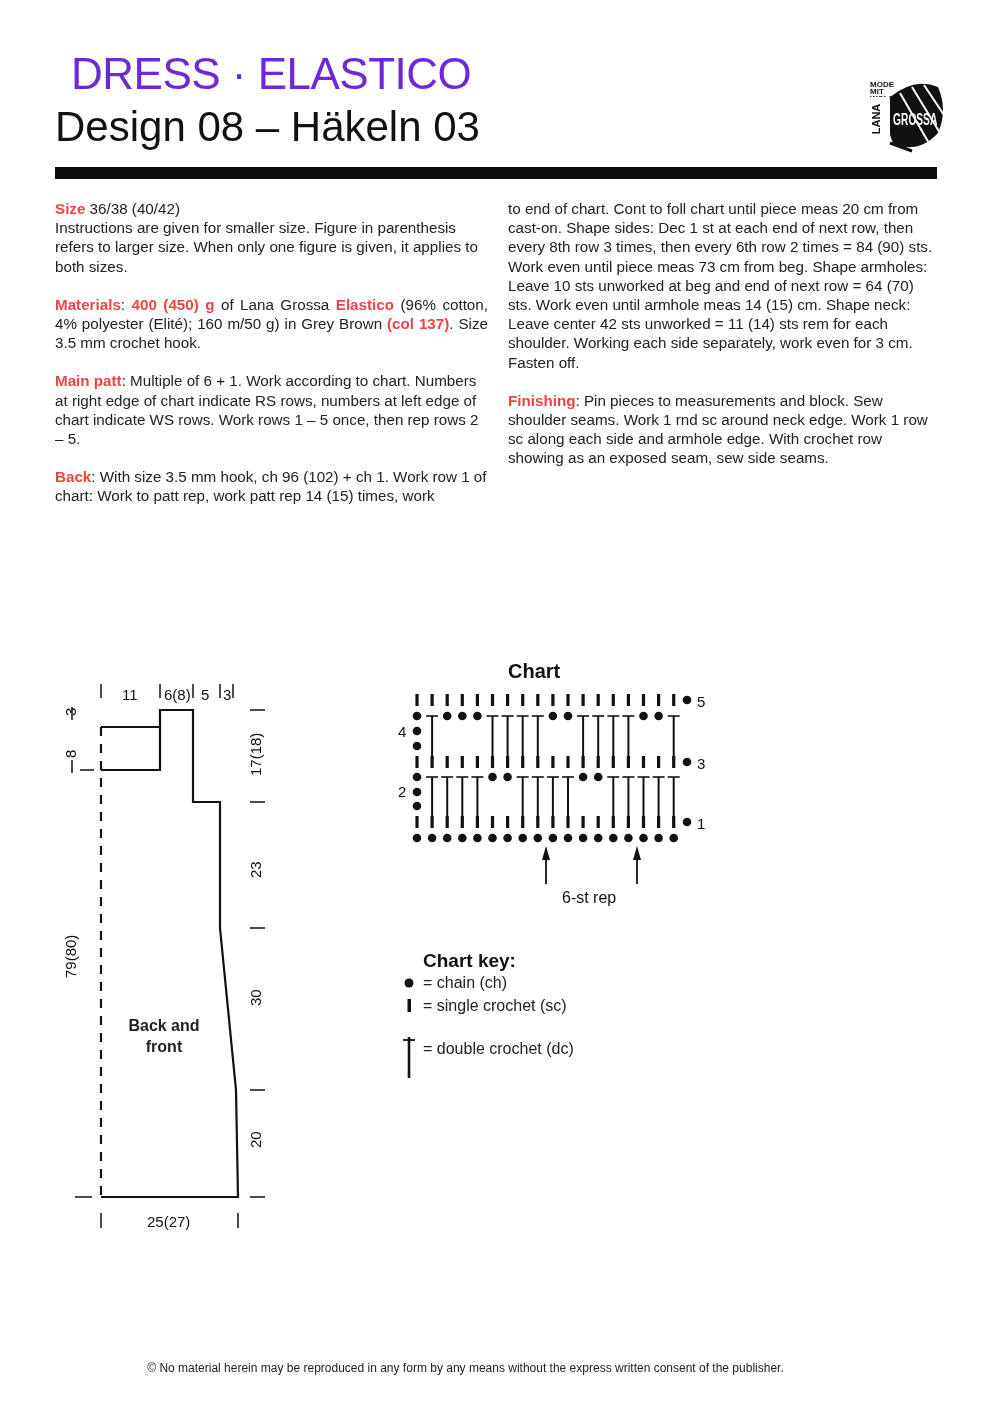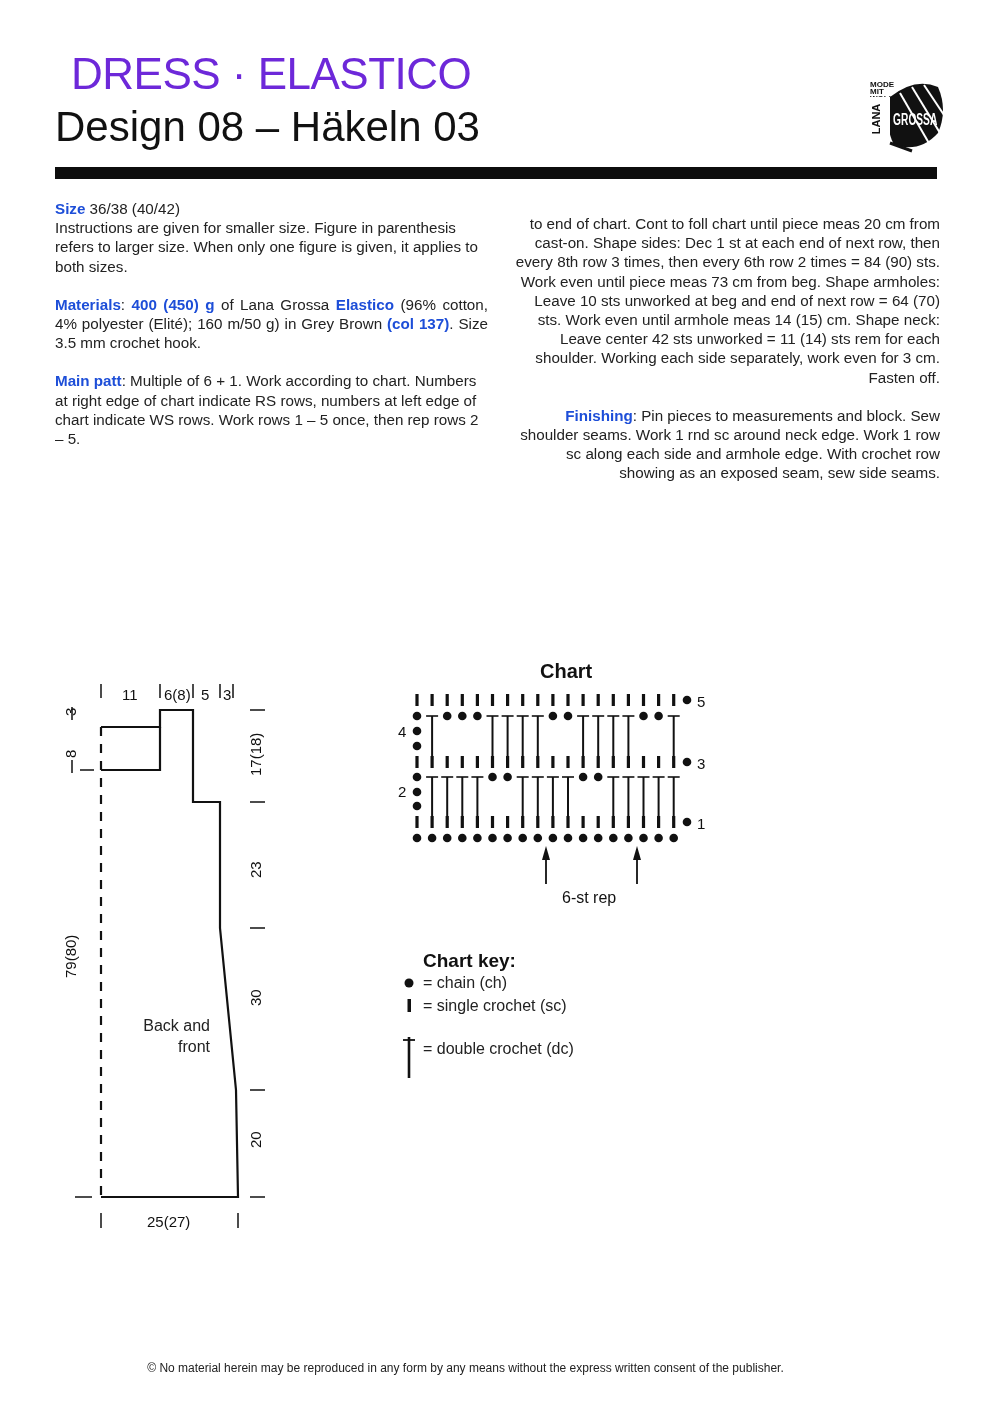--- a/index.html
+++ b/index.html
@@ -6,25 +6,25 @@
   body { width: 997px; height: 1420px; position: relative; overflow: hidden;
          font-family: "Liberation Sans", sans-serif; color: #1a1a1a; }
   .abs { position: absolute; }
   .title { left: 55px; top: 52px; font-size: 44px; font-weight: normal; letter-spacing: -0.5px; line-height: 1; color: #6d28d9; margin-left: 16px; }
   .subtitle { left: 55px; top: 106px; font-size: 42px; font-weight: normal; line-height: 1; color: #111; }
   .rule { left: 55px; top: 167px; width: 882px; height: 12px; background: #0d0d0d; }
   .logo { left: 860px; top: 55px; width: 90px; height: 100px; }
   .logo-text { font-size: 8px; font-weight: bold; line-height: 7px; color: #111; margin-top: 23px; }
   .col { font-size: 15.2px; line-height: 19.2px; color: #222; }
   .col p { margin: 0 0 19px 0; }
-  .col b { font-weight: bold; color: #1d4ed8; }
+  .col b { font-weight: bold; color: #ef4444; }
   .left-col { left: 55px; top: 199px; width: 433px; text-align: left; }
-  .right-col { left: 508px; top: 214px; width: 432px; text-align: right; }
+  .right-col { left: 508px; top: 199px; width: 432px; }
   .justify { text-align: justify; }
-  .chart-title { left: 540px; top: 660px; font-size: 20px; font-weight: bold; color: #111; }
+  .chart-title { left: 508px; top: 660px; font-size: 20px; font-weight: bold; color: #111; }
   .dim { font-size: 15px; color: #111; }
   .key-title { left: 423px; top: 950px; font-size: 19px; font-weight: bold; color: #111; }
   .key-item { font-size: 16px; color: #222; }
   .footer { left: 0; width: 931px; top: 1361px; text-align: center; font-size: 12px; color: #222; }
   svg { position: absolute; left: 0; top: 0; }
 </style>
 </head>
 <body>
 
 <div class="abs title">DRESS · ELASTICO</div>
@@ -54,20 +54,23 @@
   <p>
     <b>Size</b><span> 36/38 (40/42)</span><br>
     <span>Instructions are given for smaller size. Figure in parenthesis refers to larger size. When only one figure is given, it applies to both sizes.</span>
   </p>
   <p class="justify">
     <b>Materials</b>: <b>400 (450) g</b><span> of Lana Grossa </span><b>Elastico</b><span> (96% cotton, 4% polyester (Elité); 160 m/50 g) in Grey Brown </span><b>(col 137)</b><span>. Size 3.5 mm crochet hook.</span>
   </p>
   <p>
     <b>Main patt</b><span>: Multiple of 6 + 1. Work according to chart. Numbers at right edge of chart indicate RS rows, numbers at left edge of chart indicate WS rows. Work rows 1 – 5 once, then rep rows 2 – 5.</span>
   </p>
+  <p>
+    <b>Back</b><span>: With size 3.5 mm hook, ch 96 (102) + ch 1. Work row 1 of chart: Work to patt rep, work patt rep 14 (15) times, work</span>
+  </p>
 </div>
 
 <div class="abs col right-col">
   <p>
     <span>to end of chart. Cont to foll chart until piece meas 20 cm from cast-on. Shape sides: Dec 1 st at each end of next row, then every 8th row 3 times, then every 6th row 2 times = 84 (90) sts. Work even until piece meas 73 cm from beg. Shape armholes: Leave 10 sts unworked at beg and end of next row = 64 (70) sts. Work even until armhole meas 14 (15) cm. Shape neck: Leave center 42 sts unworked = 11 (14) sts rem for each shoulder. Working each side separately, work even for 3 cm. Fasten off.</span>
   </p>
   <p>
     <b>Finishing</b><span>: Pin pieces to measurements and block. Sew shoulder seams. Work 1 rnd sc around neck edge. Work 1 row sc along each side and armhole edge. With crochet row showing as an exposed seam, sew side seams.</span>
   </p>
 </div>
@@ -114,21 +117,21 @@
 <div class="abs dim" style="left:62px;top:758px;transform:rotate(-90deg);transform-origin:left top;">8</div>
 <div class="abs dim" style="left:62px;top:978px;transform:rotate(-90deg);transform-origin:left top;">79(80)</div>
 
 <div class="abs dim" style="left:247px;top:776px;transform:rotate(-90deg);transform-origin:left top;">17(18)</div>
 <div class="abs dim" style="left:247px;top:878px;transform:rotate(-90deg);transform-origin:left top;">23</div>
 <div class="abs dim" style="left:247px;top:1006px;transform:rotate(-90deg);transform-origin:left top;">30</div>
 <div class="abs dim" style="left:247px;top:1148px;transform:rotate(-90deg);transform-origin:left top;">20</div>
 
 <div class="abs dim" style="left:147px;top:1213px;">25(27)</div>
 
-<div class="abs" style="left:118px;top:1015px;width:92px;text-align:right;font-size:16px;line-height:21px;color:#222;">
+<div class="abs" style="left:118px;top:1015px;width:92px;text-align:center;font-size:16px;line-height:21px;color:#222;font-weight:bold;">
   <div>Back and</div>
   <div>front</div>
 </div>
 
 <div class="abs chart-title">Chart</div>
 
 <svg id="stitch-chart" width="997" height="1420" style="pointer-events:none;">
     <rect x="415.4" y="694" width="3.2" height="12" fill="#111"></rect>
     <rect x="430.5" y="694" width="3.2" height="12" fill="#111"></rect>
     <rect x="445.59999999999997" y="694" width="3.2" height="12" fill="#111"></rect>

